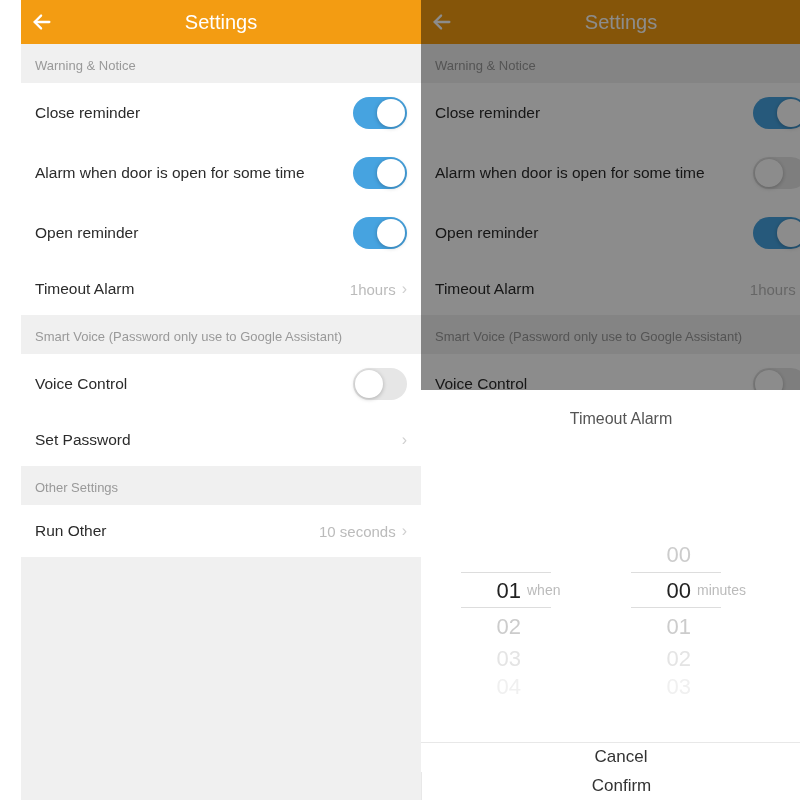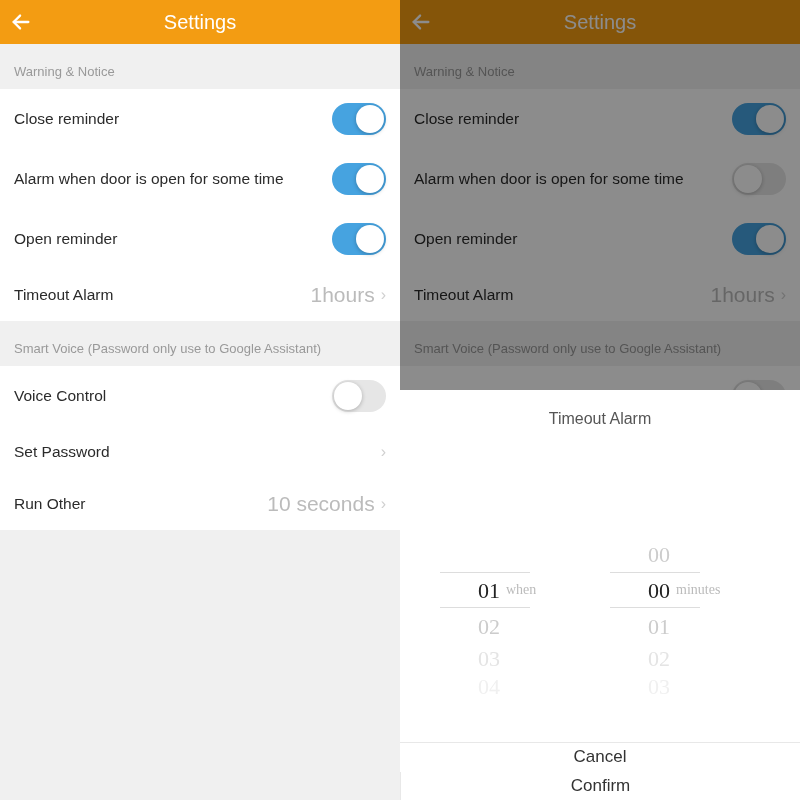--- a/index.html
+++ b/index.html
@@ -7,20 +7,21 @@
     width: 800px; height: 800px;
     font-family: -apple-system, "Helvetica Neue", Arial, sans-serif;
     background: #ffffff;
     overflow: hidden;
     position: relative;
     color: #222;
   }
   .panel {
     position: absolute; top: 0; width: 400px; height: 800px;
     background: #000000;
+    margin-left: 21px;
   }
   .panel-left { left: 0; }
   .panel-right { left: 400px; }
 
   .header {
     height: 44px;
     background: #f39c12;
     color: #fff;
     display: flex;
     align-items: center;
@@ -30,39 +31,39 @@
     font-weight: 400;
   }
   .back {
     position: absolute; left: 10px; top: 0; height: 44px;
     display: flex; align-items: center;
     color: #fff; font-size: 22px;
   }
   .back svg { stroke: #fff; }
 
   .section-label {
-    padding: 20px 14px 10px 14px;
+    padding: 14px 14px 10px 14px;
     font-size: 13px;
     color: #999;
     background: #f0f0f0;
   }
   .row {
     background: #fff;
     min-height: 52px;
     padding: 14px 14px;
     display: flex;
     align-items: center;
     justify-content: space-between;
     font-size: 15.5px;
     color: #2b2b2b;
   }
   .row + .row {  }
   .row .label { flex: 1 1 auto; padding-right: 16px; line-height: 1.3; }
   .row .val {
-    color: #bbb; font-size: 21px; margin-right: 6px;
+    color: #bbb; font-size: 15px; margin-right: 6px;
   }
   .chevron { color: #d0d0d0; font-size: 16px; }
 
   .toggle {
     width: 54px; height: 32px; border-radius: 16px;
     position: relative; flex: 0 0 auto;
   }
   .toggle .knob {
     position: absolute; width: 28px; height: 28px; border-radius: 50%;
     background: #fff; top: 2px;
@@ -102,21 +103,20 @@
     align-items: center;
     gap: 20px;
     overflow: hidden;
   }
   .wheel {
     position: relative;
     width: 150px;
     height: 200px;
     display: flex;
     align-items: center;
-    font-family: Liberation Serif, serif;
   }
   .wheel .col {
     position: relative;
     width: 60px;
     height: 200px;
     text-align: right;
     overflow: visible;
   }
   .wheel .unit {
     color: #bbb; font-size: 14px; margin-left: 6px;
@@ -202,20 +202,21 @@
     <div class="label">Voice Control</div>
     <div class="toggle off">
         <div class="knob"></div>
       </div>
   </div>
   <div class="row">
     <div class="label">Set Password</div>
     <span class="chevron">›</span>
   </div>
 
+  <div class="section-label">Other Settings</div>
 
   <div class="row">
     <div class="label">Run Other</div>
     <span class="val">10 seconds</span>
     <span class="chevron">›</span>
   </div>
 
   <div class="filler" style="height:300px"></div>
 </div>
 

